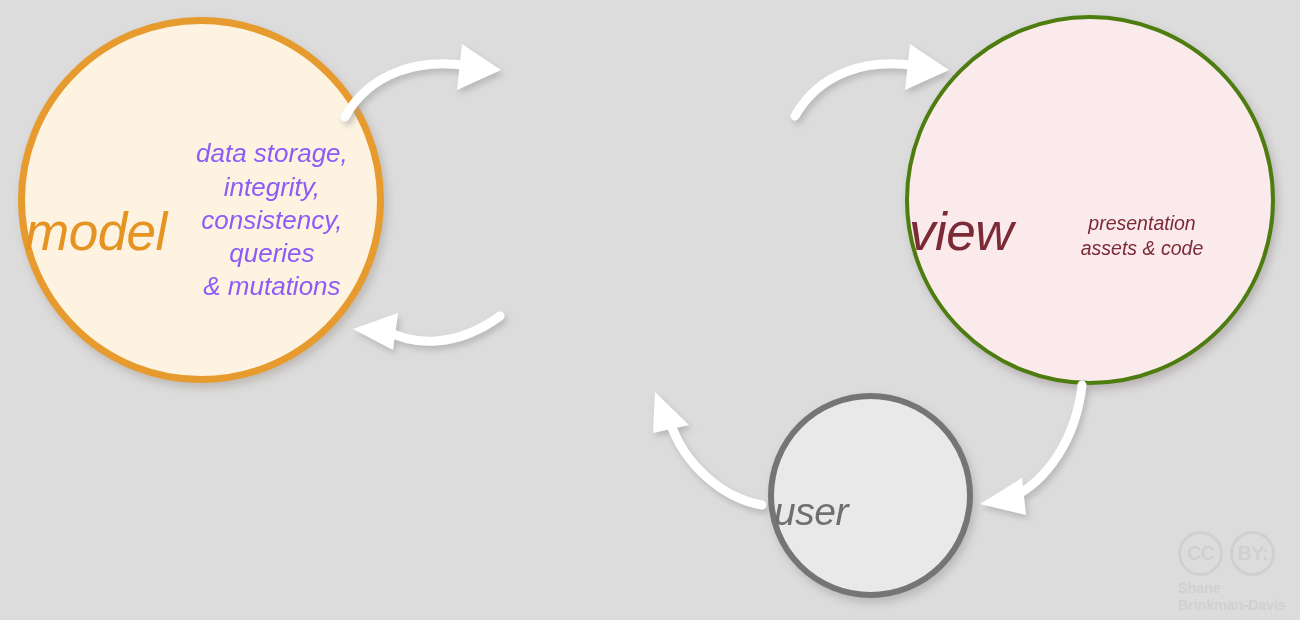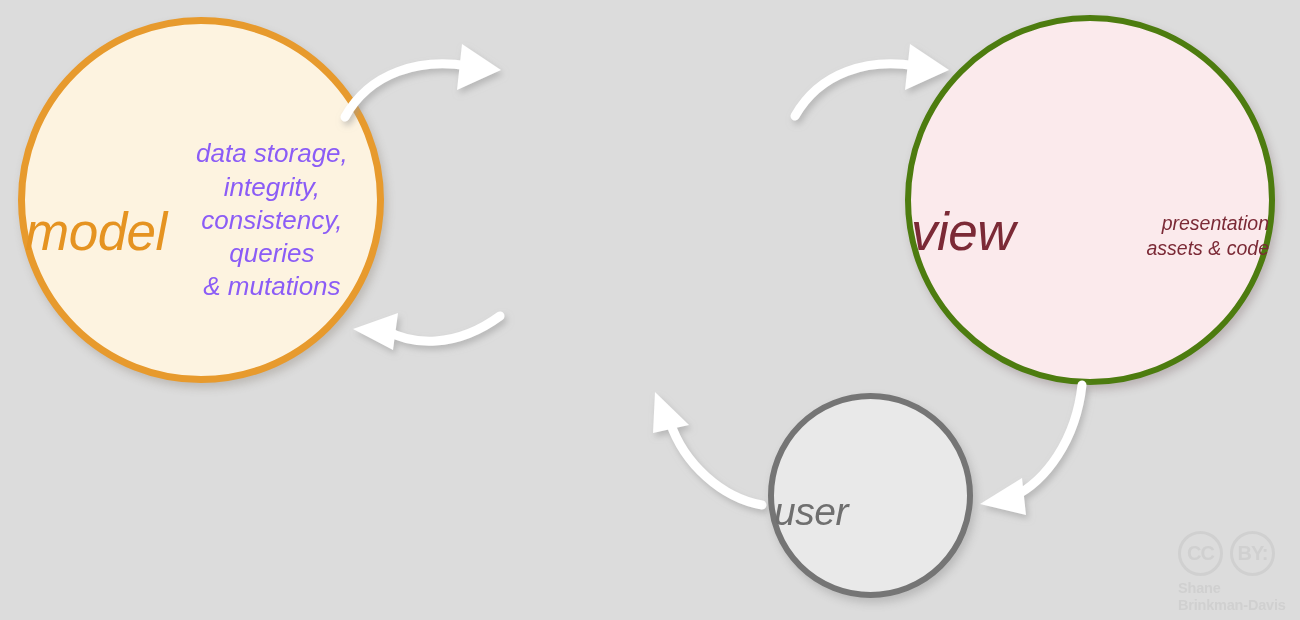--- a/index.html
+++ b/index.html
@@ -85,35 +85,34 @@
     font-size: 19.5px;
     margin-top: 48px;
     width: 330px;
   }
 
   
   #node-view {
     left: 905px; top: 15px;
     width: 370px; height: 370px;
     background: #fbeaec;
-    border: 6px solid #4d7c0f;
+    border: 4px solid #4d7c0f;
     box-shadow: 3px 5px 9px rgba(110,85,90,0.30);
   }
   #node-view .title {
     color: #7b2a36;
     font-size: 53px;
     margin-top: 63px;
     letter-spacing: -0.5px;
   }
   #node-view .desc {
     color: #7b2a36;
     font-size: 19.5px;
     margin-top: 72px;
     width: 260px;
-    text-align: right;
   }
 
   
   #node-user {
     left: 768px; top: 393px;
     width: 205px; height: 205px;
     background: #e9e9e9;
     border: 6px solid #757575;
     box-shadow: 3px 5px 9px rgba(110,110,110,0.30);
     z-index: 4;

